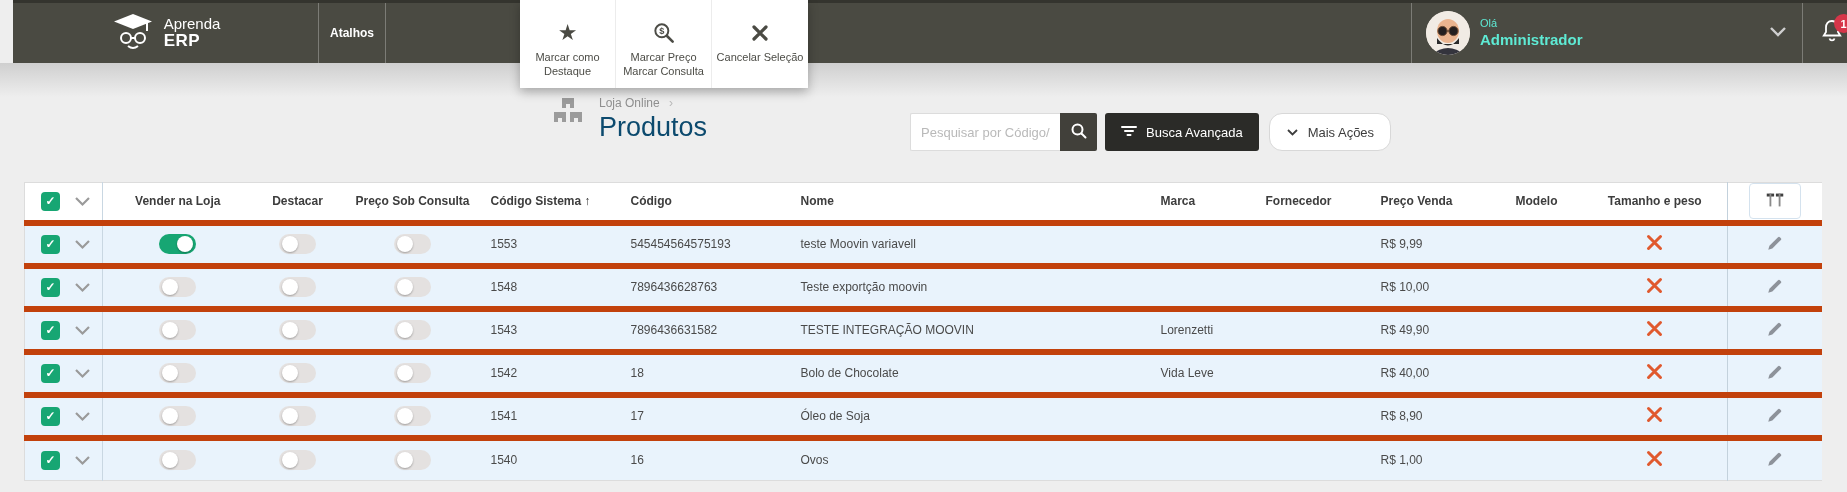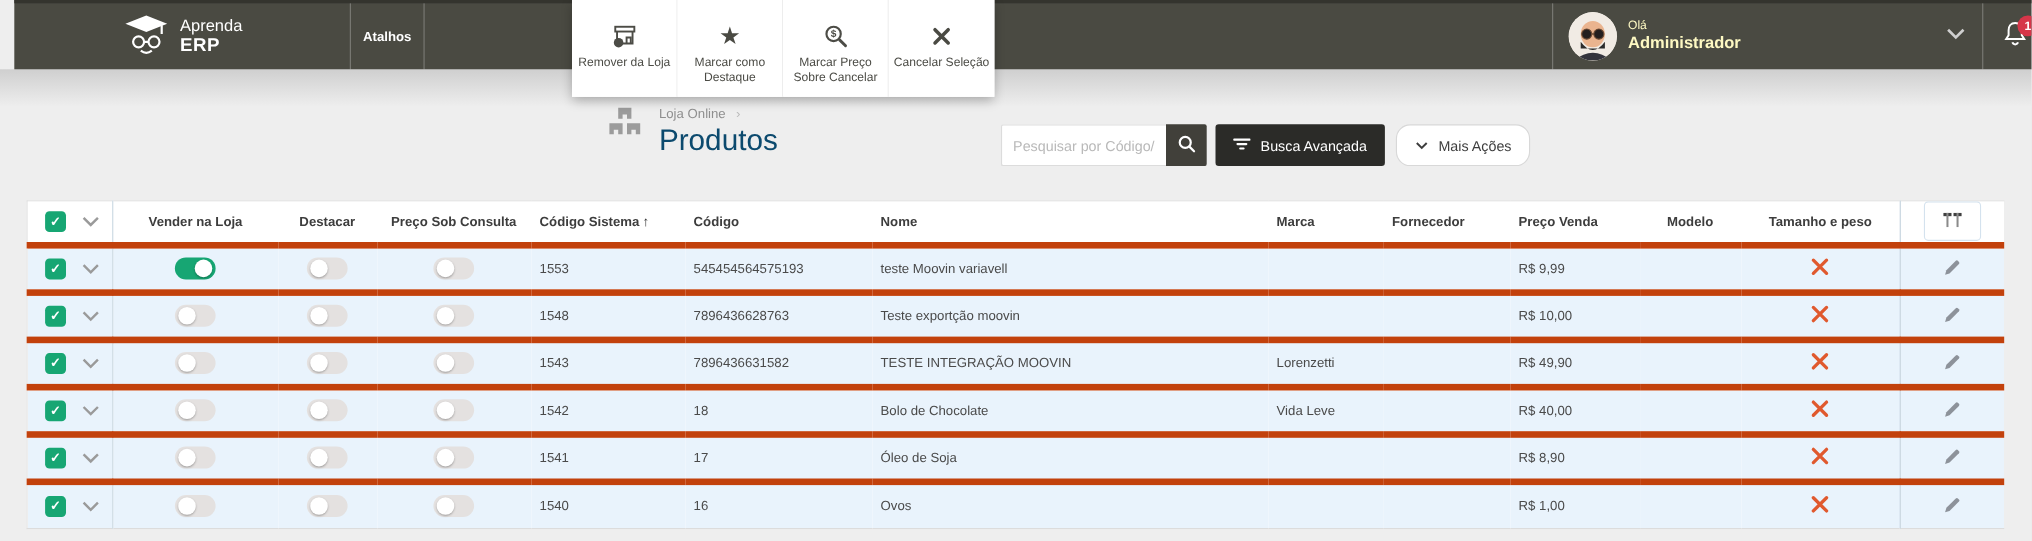--- a/index.html
+++ b/index.html
@@ -14,21 +14,21 @@
   .nav-sep { width:1px; background:rgba(255,255,255,.28); }
   .nav-logo-wrap { width:305px; display:flex; align-items:center; justify-content:center; gap:9px; cursor:pointer; }
   .logo-text { color:#fff; line-height:1.05; }
   .logo-text .l1 { font-size:15px; font-weight:400; }
   .logo-text .l2 { font-size:17px; font-weight:700; letter-spacing:.5px; }
   .nav-atalhos { width:66px; display:flex; align-items:center; justify-content:center;
                  color:#fff; font-size:12px; font-weight:700; cursor:pointer; }
   .nav-spacer { flex:1; }
   .nav-user { width:390px; display:flex; align-items:center; padding:0 14px; gap:10px; cursor:pointer; }
   .avatar { width:44px; height:44px; border-radius:50%; overflow:hidden; background:#f1ebe4; flex:none; }
-  .user-txt { color:#fef9c3; line-height:1.25; }
+  .user-txt { color:#5eead4; line-height:1.25; }
   .user-txt .hi { font-size:11px; font-weight:400; }
   .user-txt .nm { font-size:15px; font-weight:700; }
   .user-chevron { margin-left:auto; }
   .nav-bell { width:57px; display:flex; align-items:center; justify-content:center; position:relative; cursor:pointer; }
   .bell-badge { position:absolute; top:11px; right:7px; min-width:19px; height:19px; border-radius:50%;
                 background:var(--badge-red,#d63649); color:#fff; font-size:11px; font-weight:700;
                 display:flex; align-items:center; justify-content:center; }
 
   
   .action-panel { position:absolute; left:520px; top:0; height:88px; display:flex; z-index:6;
@@ -152,43 +152,32 @@
           <path d="M13 4 c-4 0 -6 3 -6 6.5 v4.5 l-2.2 3.5 h16.4 L19 15 v-4.5 C19 7 17 4 13 4 z"></path>
           <path d="M10.5 21.5 a2.6 2.6 0 0 0 5 0"></path>
         </svg>
       </span>
       <span class="bell-badge">1</span>
     </div>
   </header>
 
   <div class="action-panel">
     <div class="tile">
-      <span class="t-icon">
-        <svg width="26" height="26" viewBox="0 0 24 24" fill="none" stroke="currentColor" stroke-width="1.6">
-          <rect x="4" y="4" width="16" height="4"></rect>
-          <path d="M5.5 8 v10 h13 V8"></path>
-          <path d="M13.5 18 v-5 h3.5 v5"></path>
-          <circle cx="6.8" cy="17.4" r="4" fill="currentColor" stroke="none"></circle>
-        </svg>
-      </span>
-      <span class="t-label">Remover da Loja</span>
-    </div>
-    <div class="tile">
       <span class="t-icon star-glyph">★</span>
       <span class="t-label">Marcar como Destaque</span>
     </div>
     <div class="tile">
       <span class="t-icon">
         <svg width="26" height="26" viewBox="0 0 24 24" fill="none" stroke="currentColor" stroke-width="1.8">
           <circle cx="10" cy="10" r="6"></circle>
           <path d="M15 15 l5 5" stroke-linecap="round" stroke-width="2.4"></path>
           <text x="10" y="13" font-size="8.5" font-weight="bold" text-anchor="middle" fill="currentColor" stroke="none">$</text>
         </svg>
       </span>
-      <span class="t-label">Marcar Preço Sobre Cancelar</span>
+      <span class="t-label">Marcar Preço Marcar Consulta</span>
     </div>
     <div class="tile">
       <span class="t-icon">
         <svg width="18" height="18" viewBox="0 0 18 18" stroke="#4a4a43" stroke-width="3.2" stroke-linecap="round">
           <path d="M3 3 L15 15 M15 3 L3 15"></path>
         </svg>
       </span>
       <span class="t-label">Cancelar Seleção</span>
     </div>
   </div>

